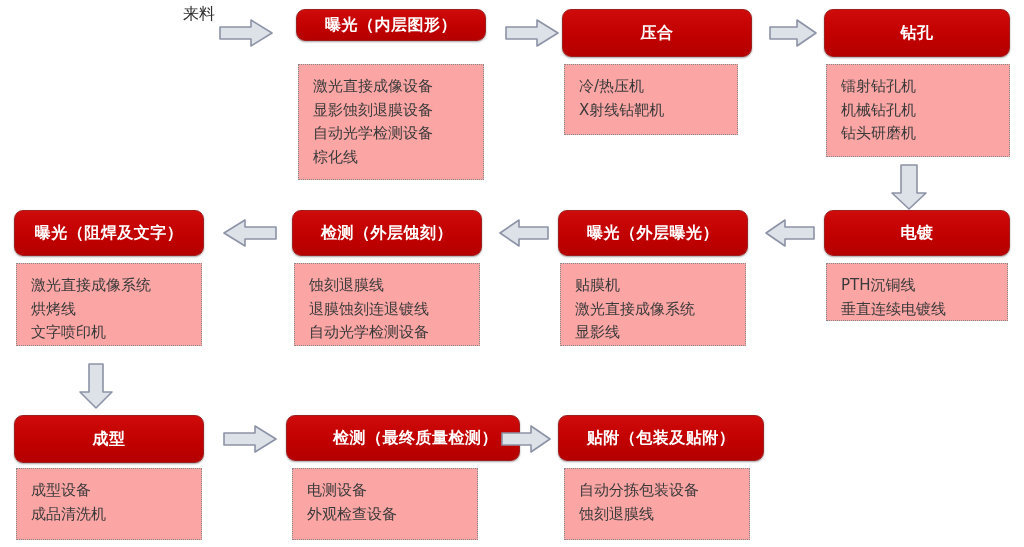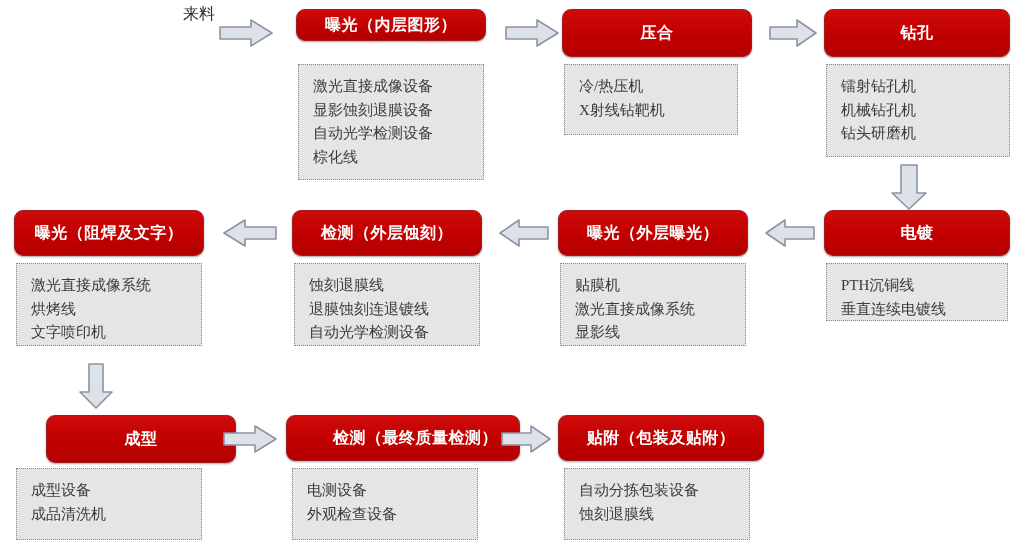--- a/index.html
+++ b/index.html
@@ -35,24 +35,23 @@
     letter-spacing: 0.5px;
     text-align: center;
     line-height: 1.1;
   }
 
   
   .stage-body {
     position: absolute;
     box-sizing: border-box;
     border: 1px dotted #8a8a8a;
-    background: #e5e5e5;
+    background: #fca5a5;
     color: #3a3a3a;
     padding: 10px 0 8px 14px;
-    font-family: Liberation Serif, serif;
   }
   .stage-body .eq-line {
     line-height: 1.58;
     white-space: nowrap;
   }
 
   
   .plain-label {
     position: absolute;
     color: #2f2f2f;
@@ -181,21 +180,21 @@
     <div class="eq-line">烘烤线</div>
     <div class="eq-line">文字喷印机</div>
   </div>
 
   <div class="arrow" style="left:76px; top:362px;">
     <svg width="40" height="48" viewBox="0 0 40 48">
       <path d="M13 2 L27 2 L27 30 L36 30 L20 46 L4 30 L13 30 Z" fill="#dde1e8" stroke="#8d93a6" stroke-width="1.6" stroke-linejoin="round"></path>
     </svg>
   </div>
 
-  <div class="stage-head fs-head" style="left:14px; top:415px; width:190px; height:48px;margin-left:32px;">
+  <div class="stage-head fs-head" style="left:14px; top:415px; width:190px; height:48px;">
     <span>成型</span>
   </div>
   <div class="stage-body fs-body" style="left:16px; top:468px; width:186px; height:72px;">
     <div class="eq-line">成型设备</div>
     <div class="eq-line">成品清洗机</div>
   </div>
 
   <div class="arrow" style="left:222px; top:424px;">
     <svg width="56" height="30" viewBox="0 0 56 30">
       <path d="M2 9 L33 9 L33 2 L54 15 L33 28 L33 21 L2 21 Z" fill="#dde1e8" stroke="#8d93a6" stroke-width="1.6" stroke-linejoin="round"></path>

